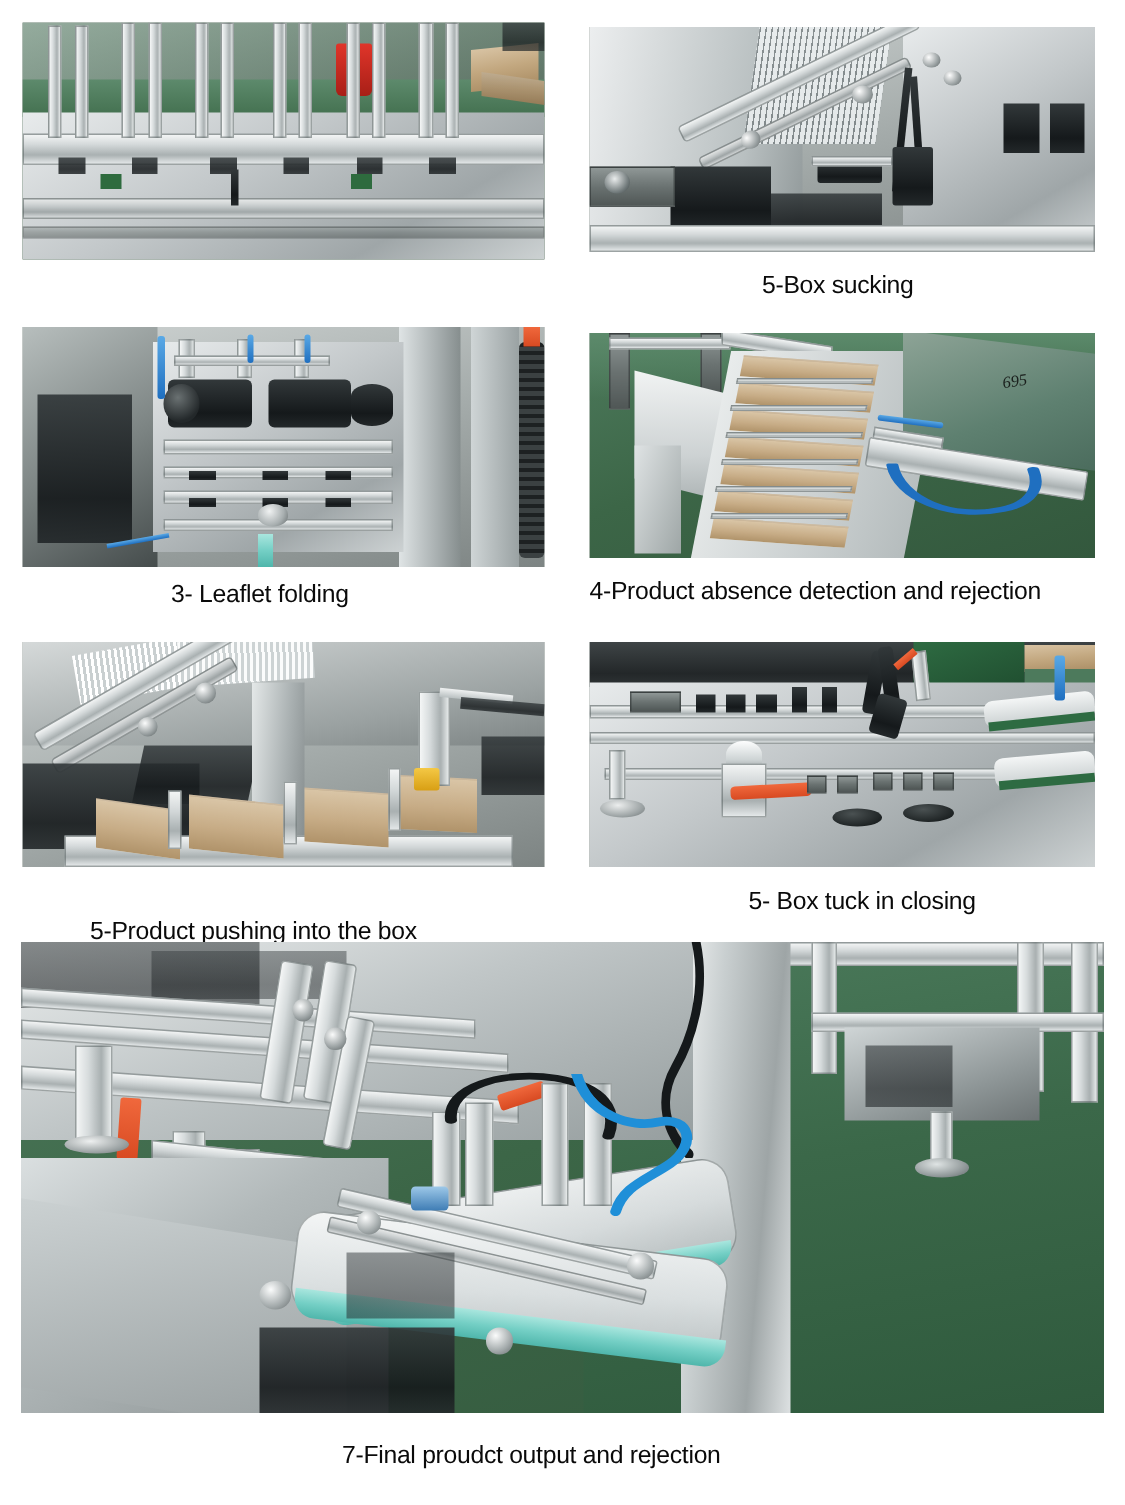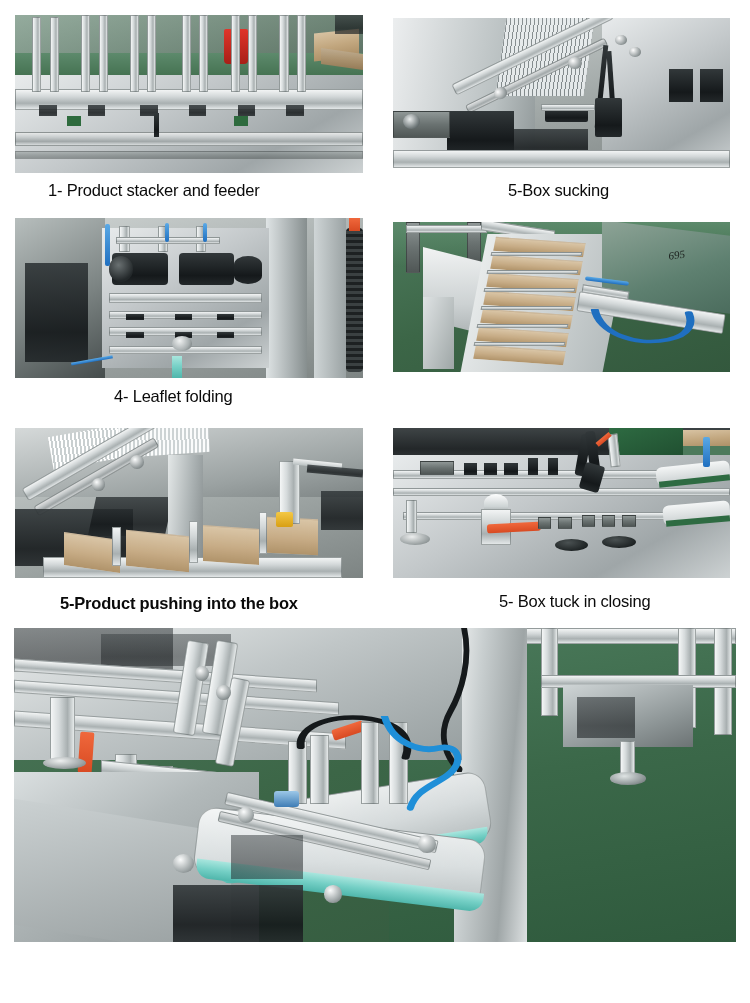--- a/index.html
+++ b/index.html
@@ -113,21 +113,20 @@
     <div class="lay blk" style="left:50%; top:57%; width:5%; height:7%; opacity:.85;"></div>
     <div class="lay blk" style="left:64%; top:57%; width:5%; height:7%; opacity:.85;"></div>
     <div class="lay blk" style="left:78%; top:57%; width:5%; height:7%; opacity:.85;"></div>
 
     <div class="lay" style="left:15%; top:64%; width:4%; height:6%; background:#2e6b3e;"></div>
     <div class="lay" style="left:63%; top:64%; width:4%; height:6%; background:#2e6b3e;"></div>
     <div class="lay blk" style="left:40%; top:62%; width:1.4%; height:15%;"></div>
     <div class="lay gloss"></div>
     <div class="lay vig"></div>
   </div>
-  <div class="caption" style="left:48px; top:182px;">1- Product stacker and feeder</div>
 
   <div class="photo" style="left:393px; top:18px; width:337px; height:150px;">
     <div class="scene bg-dim"></div>
     <div class="lay" style="left:0; top:0; width:42%; height:100%; background:linear-gradient(100deg,#eceeef,#b9c0c1 70%,#8f9798);"></div>
     <div class="lay bg-steel" style="left:62%; top:0; width:38%; height:100%;"></div>
 
     <div class="lay" style="left:32%; top:0%; width:26%; height:52%; background:
          repeating-linear-gradient(90deg, rgba(120,128,130,.85) 0 1px, rgba(232,236,237,.9) 1px 4px),
          linear-gradient(180deg,#e6eaeb,#b9c0c1); transform:skewX(-8deg);"></div>
 
@@ -210,21 +209,21 @@
     <div class="lay blk" style="left:58%; top:71%; width:5%; height:4%;"></div>
 
     <div class="lay" style="left:45%; top:74%; width:6%; height:9%; border-radius:50%;
          background:radial-gradient(circle at 38% 32%,#f0f2f2,#a8afb0 60%,#636a6b);"></div>
 
     <div class="lay teal" style="left:45%; top:86%; width:3%; height:14%;"></div>
     <div class="lay blue-tube" style="left:16%; top:88%; width:12%; height:2%; transform:rotate(-10deg);"></div>
     <div class="lay gloss"></div>
     <div class="lay vig"></div>
   </div>
-  <div class="caption" style="left:114px; top:388px;">4- Leaflet folding</div>
+  <div class="caption" style="left:114px; top:388px;">3- Leaflet folding</div>
 
   <div class="photo" style="left:393px; top:222px; width:337px; height:150px;">
     <div class="scene bg-green"></div>
     <div class="lay" style="left:0; top:0; width:100%; height:30%; background:linear-gradient(180deg,#5c8a6b,#44705042);"></div>
 
     <div class="lay beam-dk" style="left:4%; top:0%; width:4%; height:34%;"></div>
     <div class="lay beam-dk" style="left:22%; top:0%; width:4%; height:28%;"></div>
     <div class="lay beam" style="left:4%; top:2%; width:24%; height:5%;"></div>
     <div class="lay beam" style="left:26%; top:2%; width:22%; height:7%; transform:skewY(9deg);"></div>
 
@@ -259,20 +258,21 @@
          transform:rotate(9deg); transform-origin:left center; border-radius:2px;"></div>
     <div class="lay beam" style="left:56%; top:44%; width:14%; height:5%; transform:rotate(9deg);"></div>
     <div class="lay blue-tube" style="left:57%; top:38%; width:13%; height:2.5%; transform:rotate(7deg); border-radius:2px;"></div>
 
     <svg class="lay" style="left:58%; top:58%; width:34%; height:34%;" viewBox="0 0 100 100" preserveAspectRatio="none">
       <path d="M6,2 C10,46 40,74 70,60 C88,52 92,30 88,8" fill="none" stroke="#1f6fc0" stroke-width="7" stroke-linecap="round"></path>
     </svg>
     <div class="lay gloss"></div>
     <div class="lay vig"></div>
   </div>
+  <div class="caption" style="left:393px; top:386px;">4-Product absence detection and rejection</div>
 
   <div class="photo" style="left:15px; top:428px; width:348px; height:150px;">
     <div class="scene bg-dim"></div>
     <div class="lay" style="left:0; top:0; width:100%; height:46%;
          background:linear-gradient(170deg,#d5d9d9,#9ba2a2 70%,#7e8585);"></div>
 
     <div class="lay" style="left:10%; top:0%; width:30%; height:22%;
          background:repeating-linear-gradient(92deg,#ffffff 0 2px,#c9cfd0 2px 4px); transform:rotate(-10deg);"></div>
     <div class="lay" style="left:30%; top:-2%; width:26%; height:20%;
          background:repeating-linear-gradient(92deg,#fbfcfc 0 2px,#cdd3d4 2px 4px); transform:rotate(-4deg);"></div>
@@ -304,21 +304,21 @@
     <div class="lay beam-v" style="left:76%; top:22%; width:6%; height:42%;"></div>
     <div class="lay" style="left:75%; top:56%; width:5%; height:10%; background:linear-gradient(180deg,#f4c845,#d89f14); border-radius:2px;"></div>
     <div class="lay" style="left:80%; top:22%; width:14%; height:4%;
          background:linear-gradient(180deg,#f0f2f2,#b9c0c1); transform:rotate(6deg);"></div>
     <div class="lay blk" style="left:84%; top:26%; width:16%; height:5%; transform:rotate(5deg); opacity:.8;"></div>
 
     <div class="lay blk" style="left:88%; top:42%; width:12%; height:26%; opacity:.85;"></div>
     <div class="lay gloss"></div>
     <div class="lay vig"></div>
   </div>
-  <div class="caption" style="left:60px; top:595px;font-weight:bold;">5-Product pushing into the box</div>
+  <div class="caption" style="left:60px; top:613px;">5-Product pushing into the box</div>
 
   <div class="photo" style="left:393px; top:428px; width:337px; height:150px;">
     <div class="scene bg-dim"></div>
     <div class="lay blk" style="left:0; top:0; width:100%; height:20%; opacity:.92;"></div>
 
     <div class="lay" style="left:64%; top:0%; width:22%; height:22%; background:linear-gradient(160deg,#2e6b42,#1f4d2f);"></div>
     <div class="lay cardboard" style="left:86%; top:1%; width:14%; height:12%;"></div>
     <div class="lay" style="left:86%; top:12%; width:14%; height:9%; background:#4d7a5c;"></div>
 
     <div class="lay bg-steel" style="left:0; top:18%; width:100%; height:82%;"></div>
@@ -467,14 +467,15 @@
     <div class="lay" style="left:43%; top:82%; width:2.4%; height:5.5%; border-radius:50%;
          background:radial-gradient(circle at 36% 30%,#fbfcfc,#a3aaab 60%,#676e6f);"></div>
     <div class="lay" style="left:22%; top:72%; width:3%; height:6%; border-radius:50%;
          background:radial-gradient(circle at 36% 30%,#fbfcfc,#a3aaab 60%,#676e6f);"></div>
 
     <div class="lay blk" style="left:22%; top:82%; width:18%; height:18%; opacity:.9;"></div>
     <div class="lay blk" style="left:30%; top:66%; width:10%; height:14%; opacity:.5;"></div>
     <div class="lay gloss"></div>
     <div class="lay vig"></div>
   </div>
+  <div class="caption" style="left:228px; top:962px;">7-Final proudct output and rejection</div>
 
 </div>
 
 </body></html>

